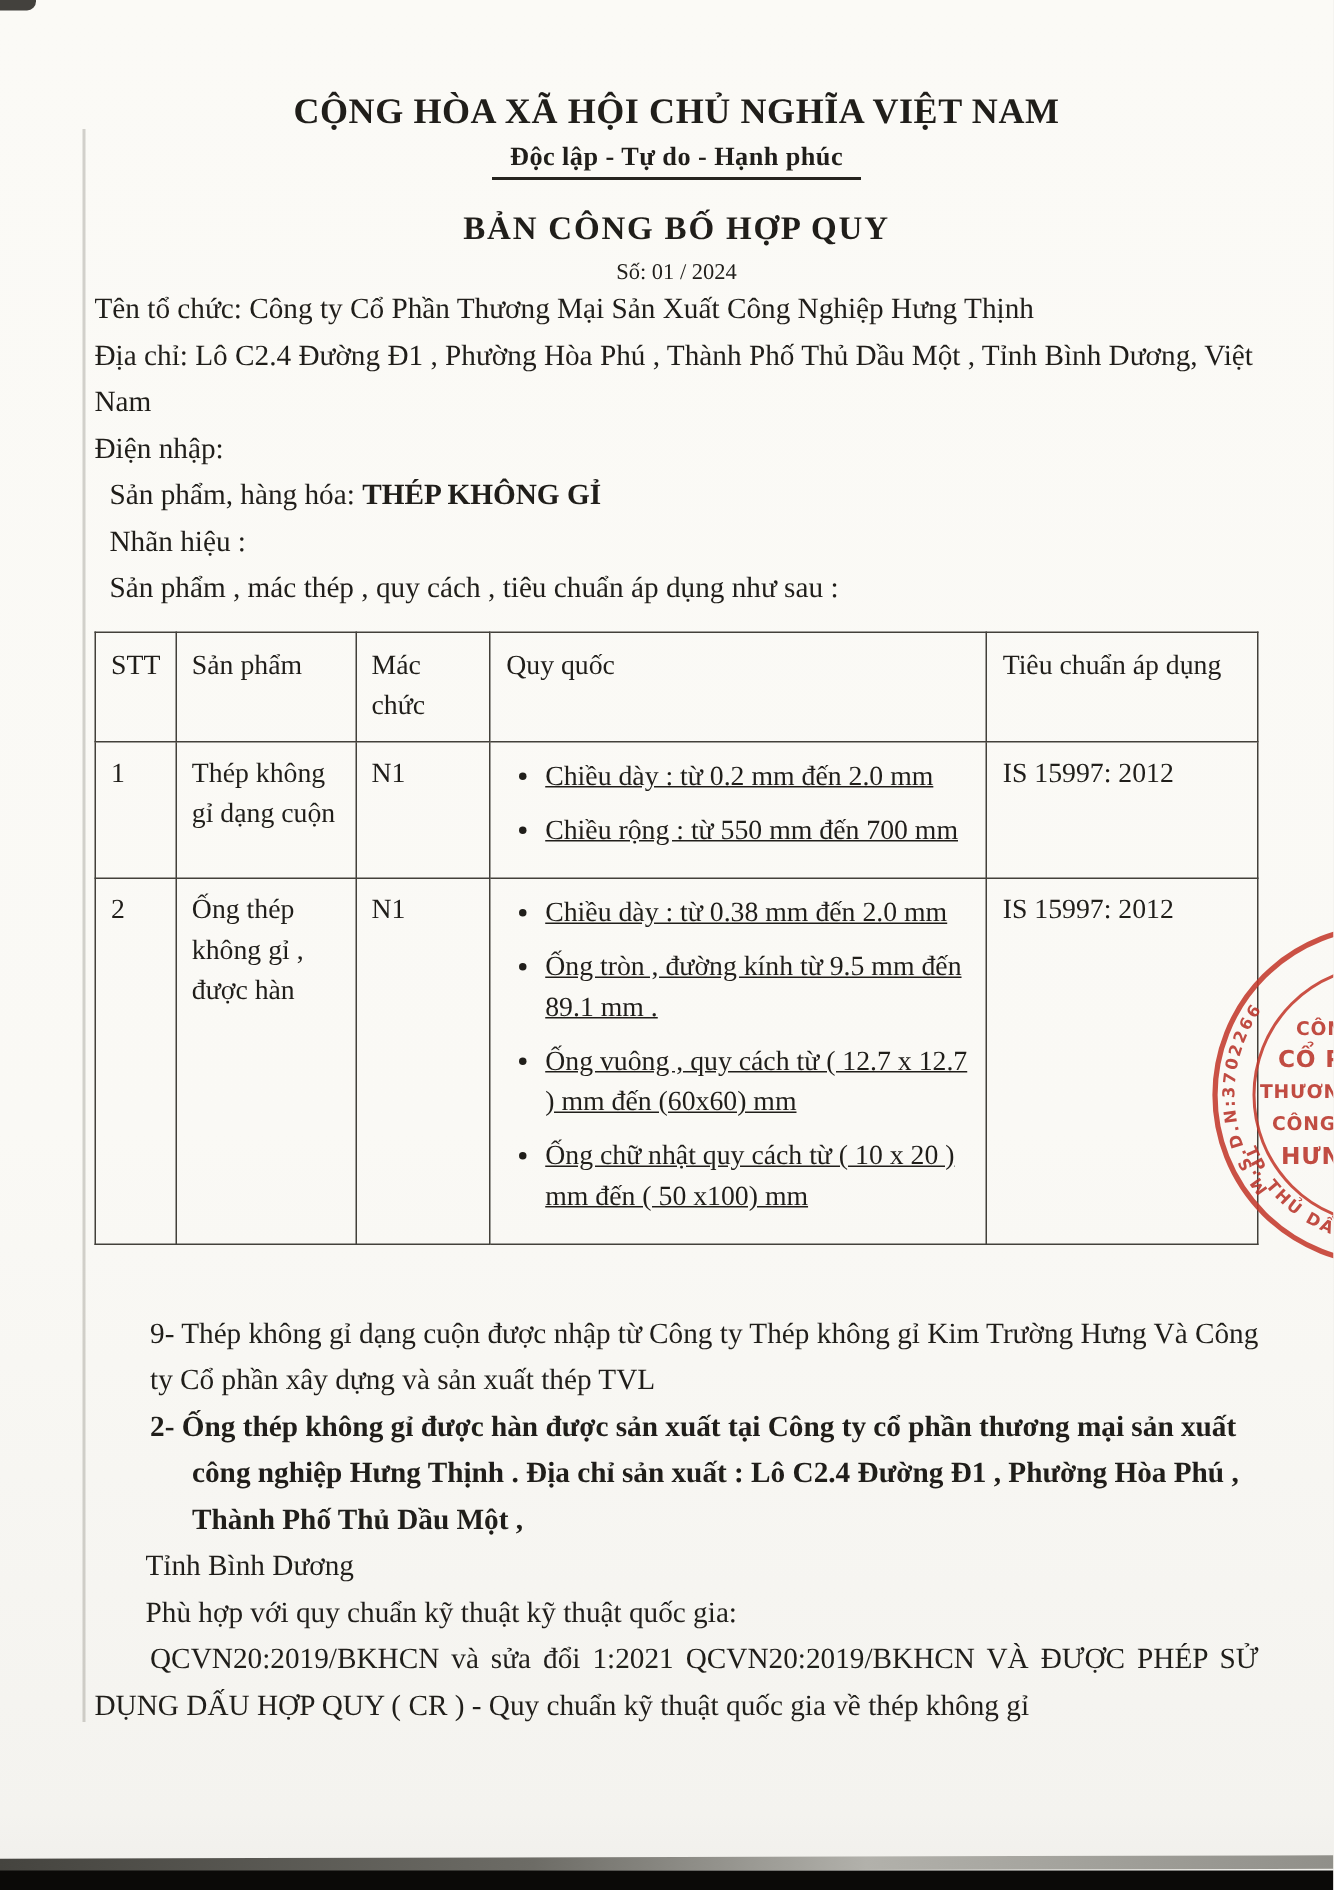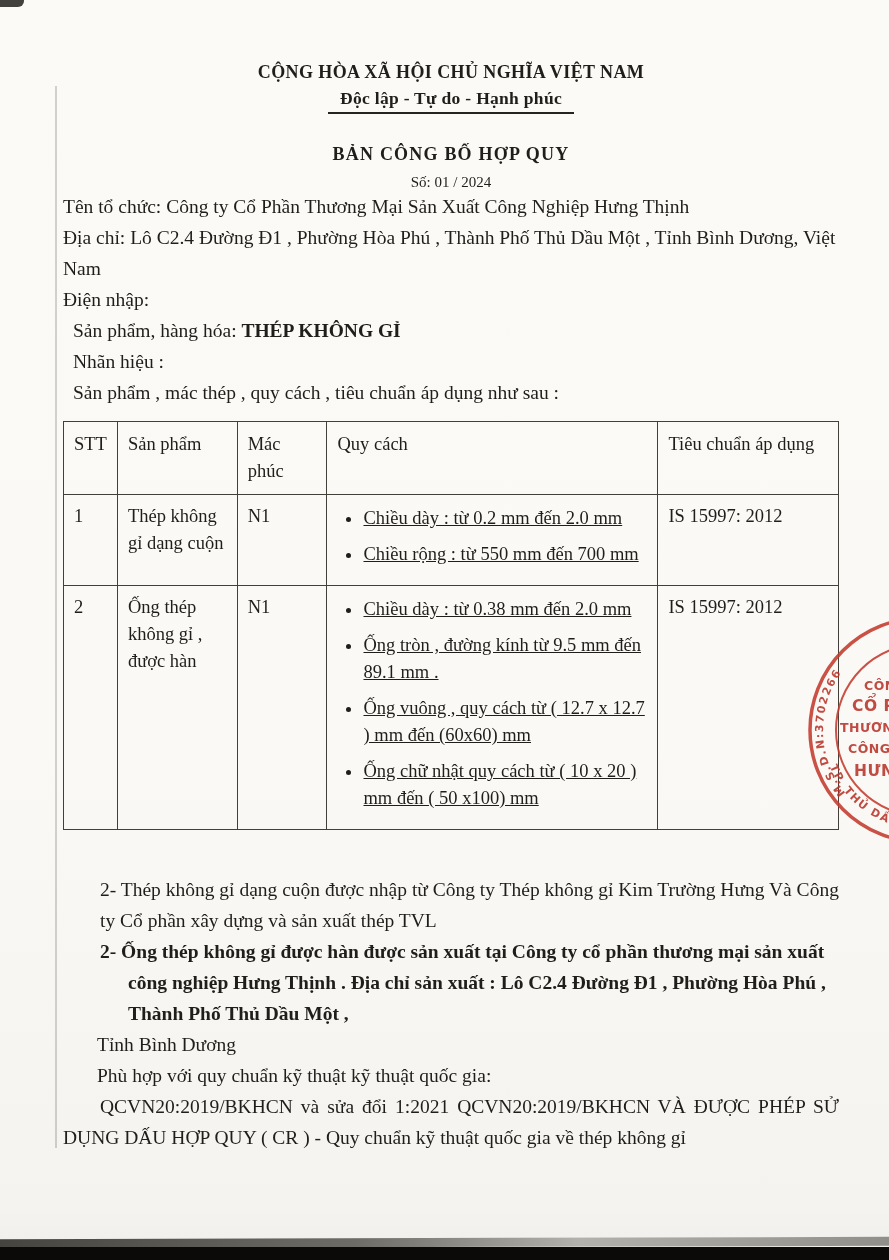--- a/index.html
+++ b/index.html
@@ -21,30 +21,30 @@
   }
   .corner-mark {
     position:absolute; top:0; left:0; width:24px; height:7px;
     background:#15130f; border-radius:0 0 6px 0; opacity:.8;
   }
   .content {
     position:absolute; left:63px; top:62px; width:776px;
   }
   .nat-header { text-align:center; }
   .nat-country {
-    font-weight:bold; font-size:18px; letter-spacing:.4px;
+    font-weight:bold; font-size:24px; letter-spacing:.4px;
   }
   .nat-motto {
     display:inline-block; font-weight:bold; font-size:17.5px;
     border-bottom:2.2px solid #26241f; padding:2px 12px 3px;
     margin-top:3px; letter-spacing:.3px;
   }
   .doc-title {
-    text-align:center; font-size:18px; font-weight:bold;
-    letter-spacing:1.2px; margin-top:30px;
+    text-align:center; font-size:22px; font-weight:bold;
+    letter-spacing:1.2px; margin-top:19px;
   }
   .doc-number { text-align:center; font-size:15px; margin-top:9px; }
   .para { font-size:19.5px; line-height:31px; }
   .p-org { }
   .p-indent { padding-left:10px; }
   .bold { font-weight:bold; }
   table.spec-table {
     margin-top:13px; width:100%;
     border-collapse:collapse; font-size:18.5px; line-height:27px;
   }
@@ -117,22 +117,22 @@
         <col style="width:52px">
           <col style="width:120px">
           <col style="width:90px">
           <col style="width:332px">
           <col style="width:181px">
       </colgroup>
       <thead>
         <tr>
           <th class="c-stt">STT</th>
           <th>Sản phẩm</th>
-          <th>Mác phúc</th>
-          <th>Quy cách</th>
+          <th>Mác chức</th>
+          <th>Quy quốc</th>
           <th>Tiêu chuẩn áp dụng</th>
         </tr>
       </thead>
       <tbody>
         <tr>
           <td class="c-stt">1</td>
           <td>Thép không gỉ dạng cuộn</td>
           <td class="c-grade">N1</td>
           <td>
             <ul class="specs">
@@ -153,21 +153,21 @@
               <li>Ống vuông , quy cách từ ( 12.7 x 12.7 ) mm đến (60x60) mm</li>
               <li>Ống chữ nhật quy cách từ ( 10 x 20 ) mm đến ( 50 x100) mm</li>
             </ul>
           </td>
           <td>IS 15997: 2012</td>
         </tr>
       </tbody>
     </table>
 
     <div class="notes">
-      <p class="note-1">2- Thép không gỉ dạng cuộn được nhập từ Công ty Thép không gỉ Kim Trường Hưng Và Công ty Cổ phần xây dựng và sản xuất thép TVL</p>
+      <p class="note-1">9- Thép không gỉ dạng cuộn được nhập từ Công ty Thép không gỉ Kim Trường Hưng Và Công ty Cổ phần xây dựng và sản xuất thép TVL</p>
       <p class="note-2">2- Ống thép không gỉ được hàn được sản xuất tại Công ty cổ phần thương mại sản xuất công nghiệp Hưng Thịnh . Địa chỉ sản xuất : Lô C2.4 Đường Đ1 , Phường Hòa Phú , Thành Phố Thủ Dầu Một ,</p>
       <p class="note-3">Tỉnh Bình Dương</p>
       <p class="note-4">Phù hợp với quy chuẩn kỹ thuật kỹ thuật quốc gia:</p>
       <p class="note-5">QCVN20:2019/BKHCN và sửa đổi 1:2021 QCVN20:2019/BKHCN VÀ ĐƯỢC PHÉP SỬ DỤNG DẤU HỢP QUY ( CR ) -  Quy chuẩn kỹ thuật quốc gia về thép không gỉ</p>
     </div>
 
   </div>
 
   <div class="stamp">
     <svg width="240" height="240" viewBox="0 0 240 240">

